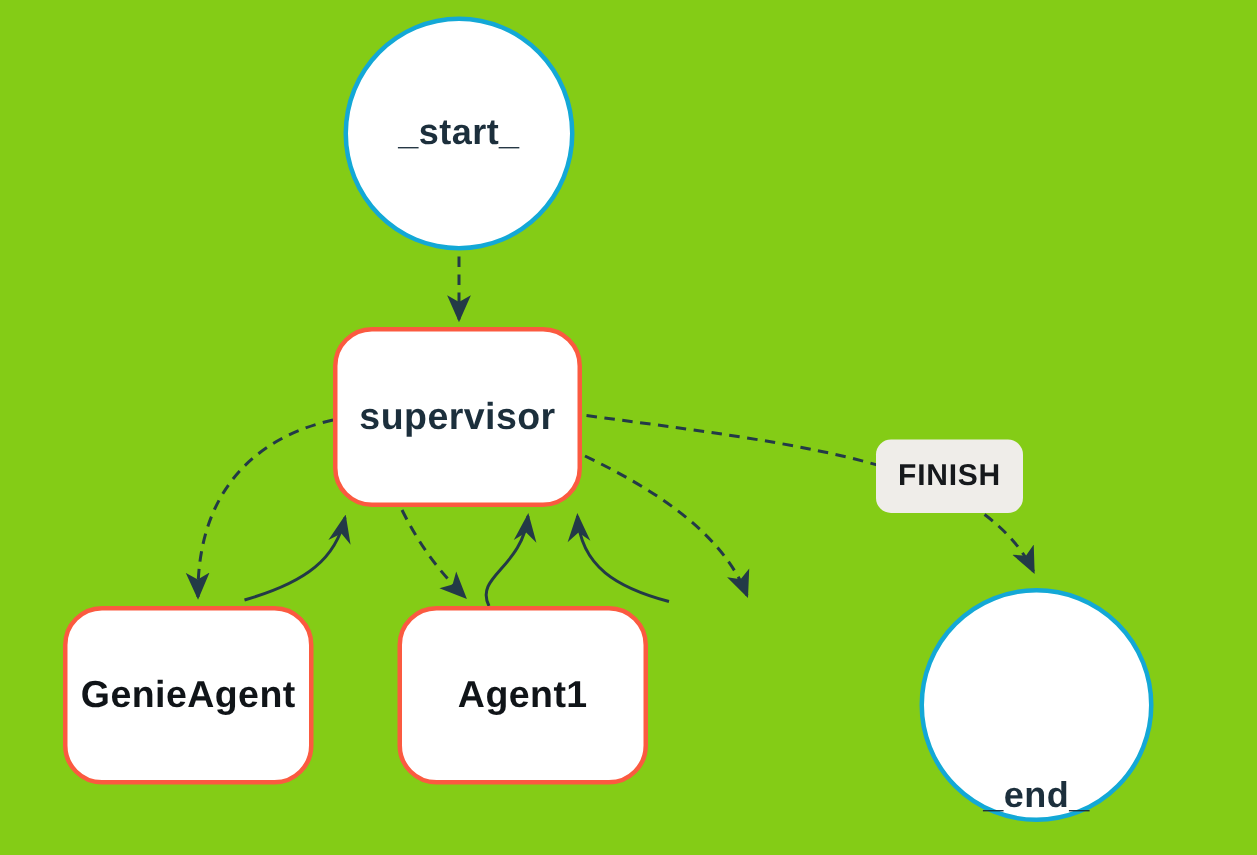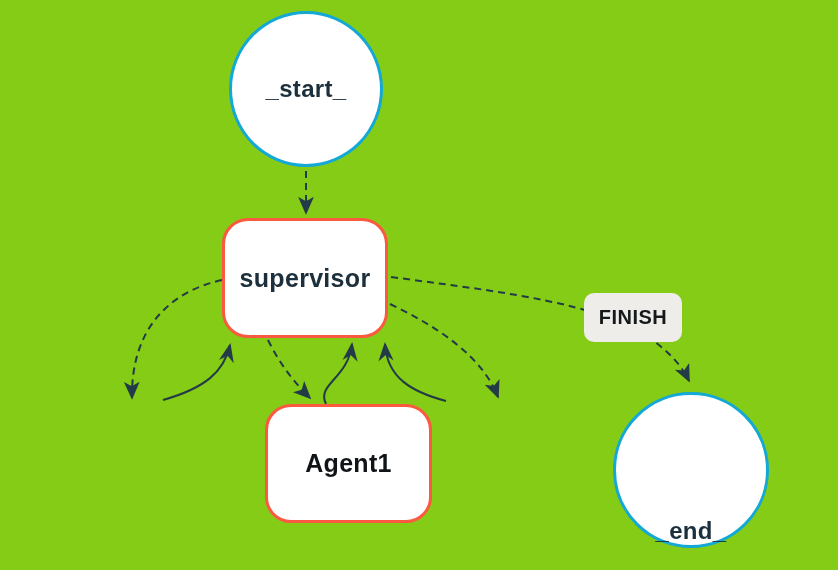--- a/index.html
+++ b/index.html
@@ -102,20 +102,23 @@
   </svg>
 
   <div id="node-start" class="node circle">
     <span>_start_</span>
   </div>
 
   <div id="node-supervisor" class="node rect">
     <span>supervisor</span>
   </div>
 
+  <div id="node-genie" class="node rect">
+    <span>GenieAgent</span>
+  </div>
 
   <div id="node-agent1" class="node rect">
     <span>Agent1</span>
   </div>
 
 
   <div id="node-end" class="node circle">
     <span>_end_</span>
   </div>
 

